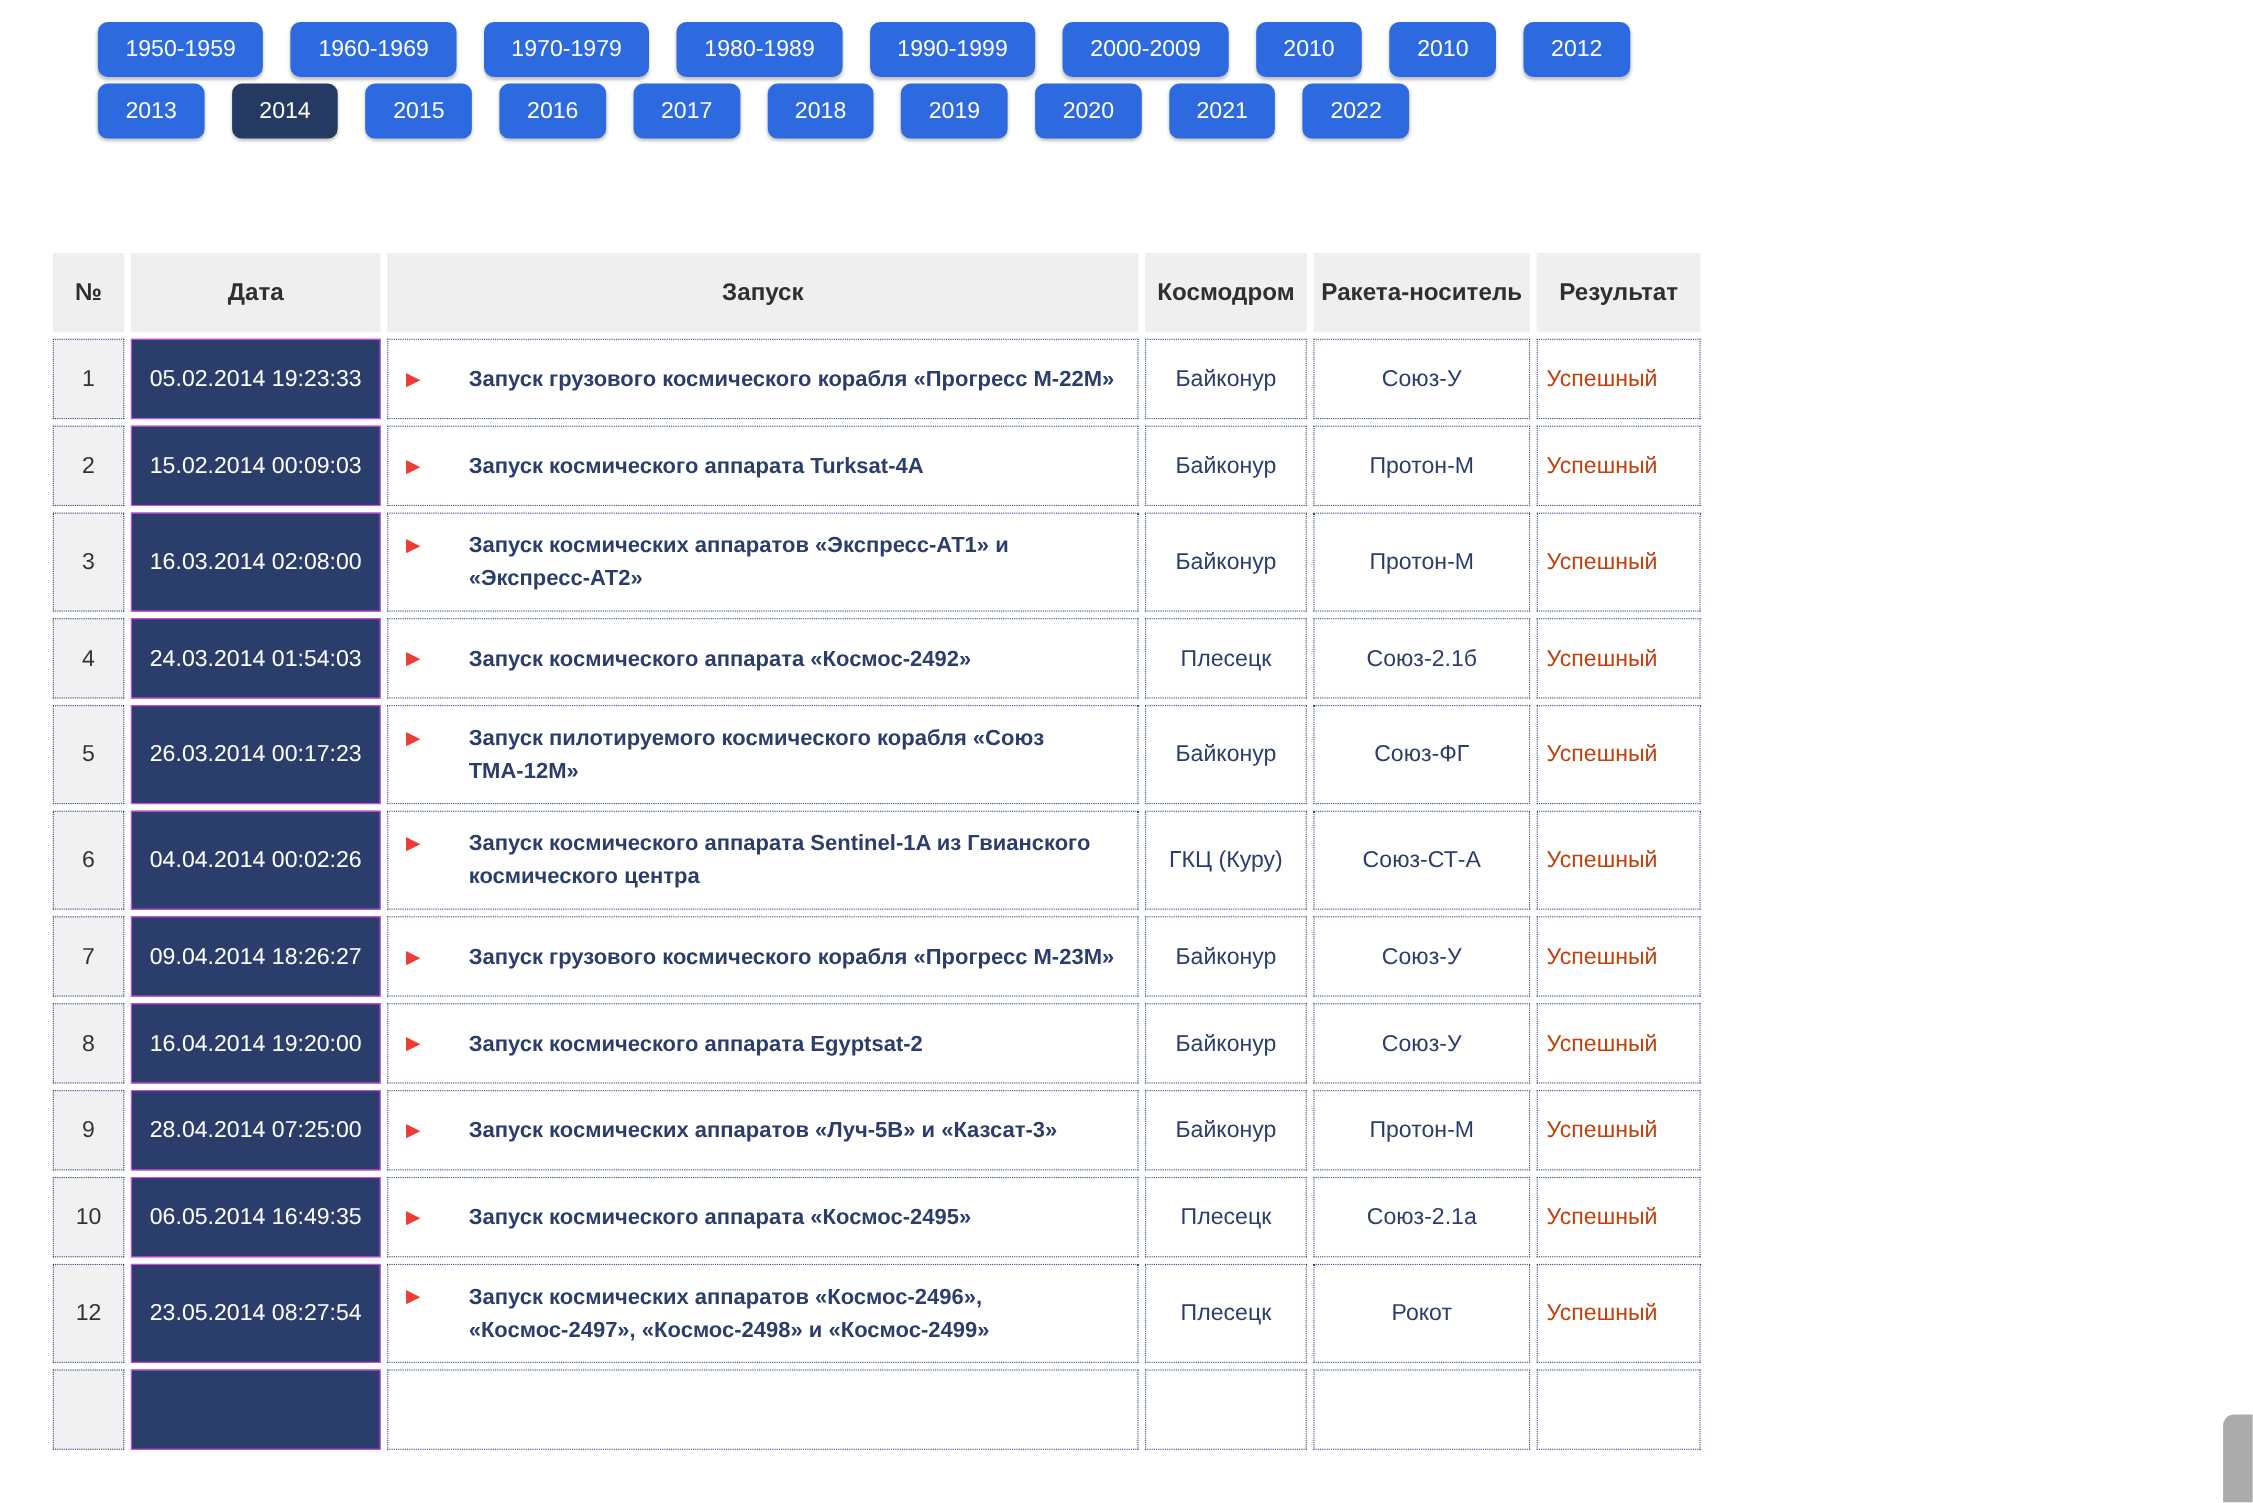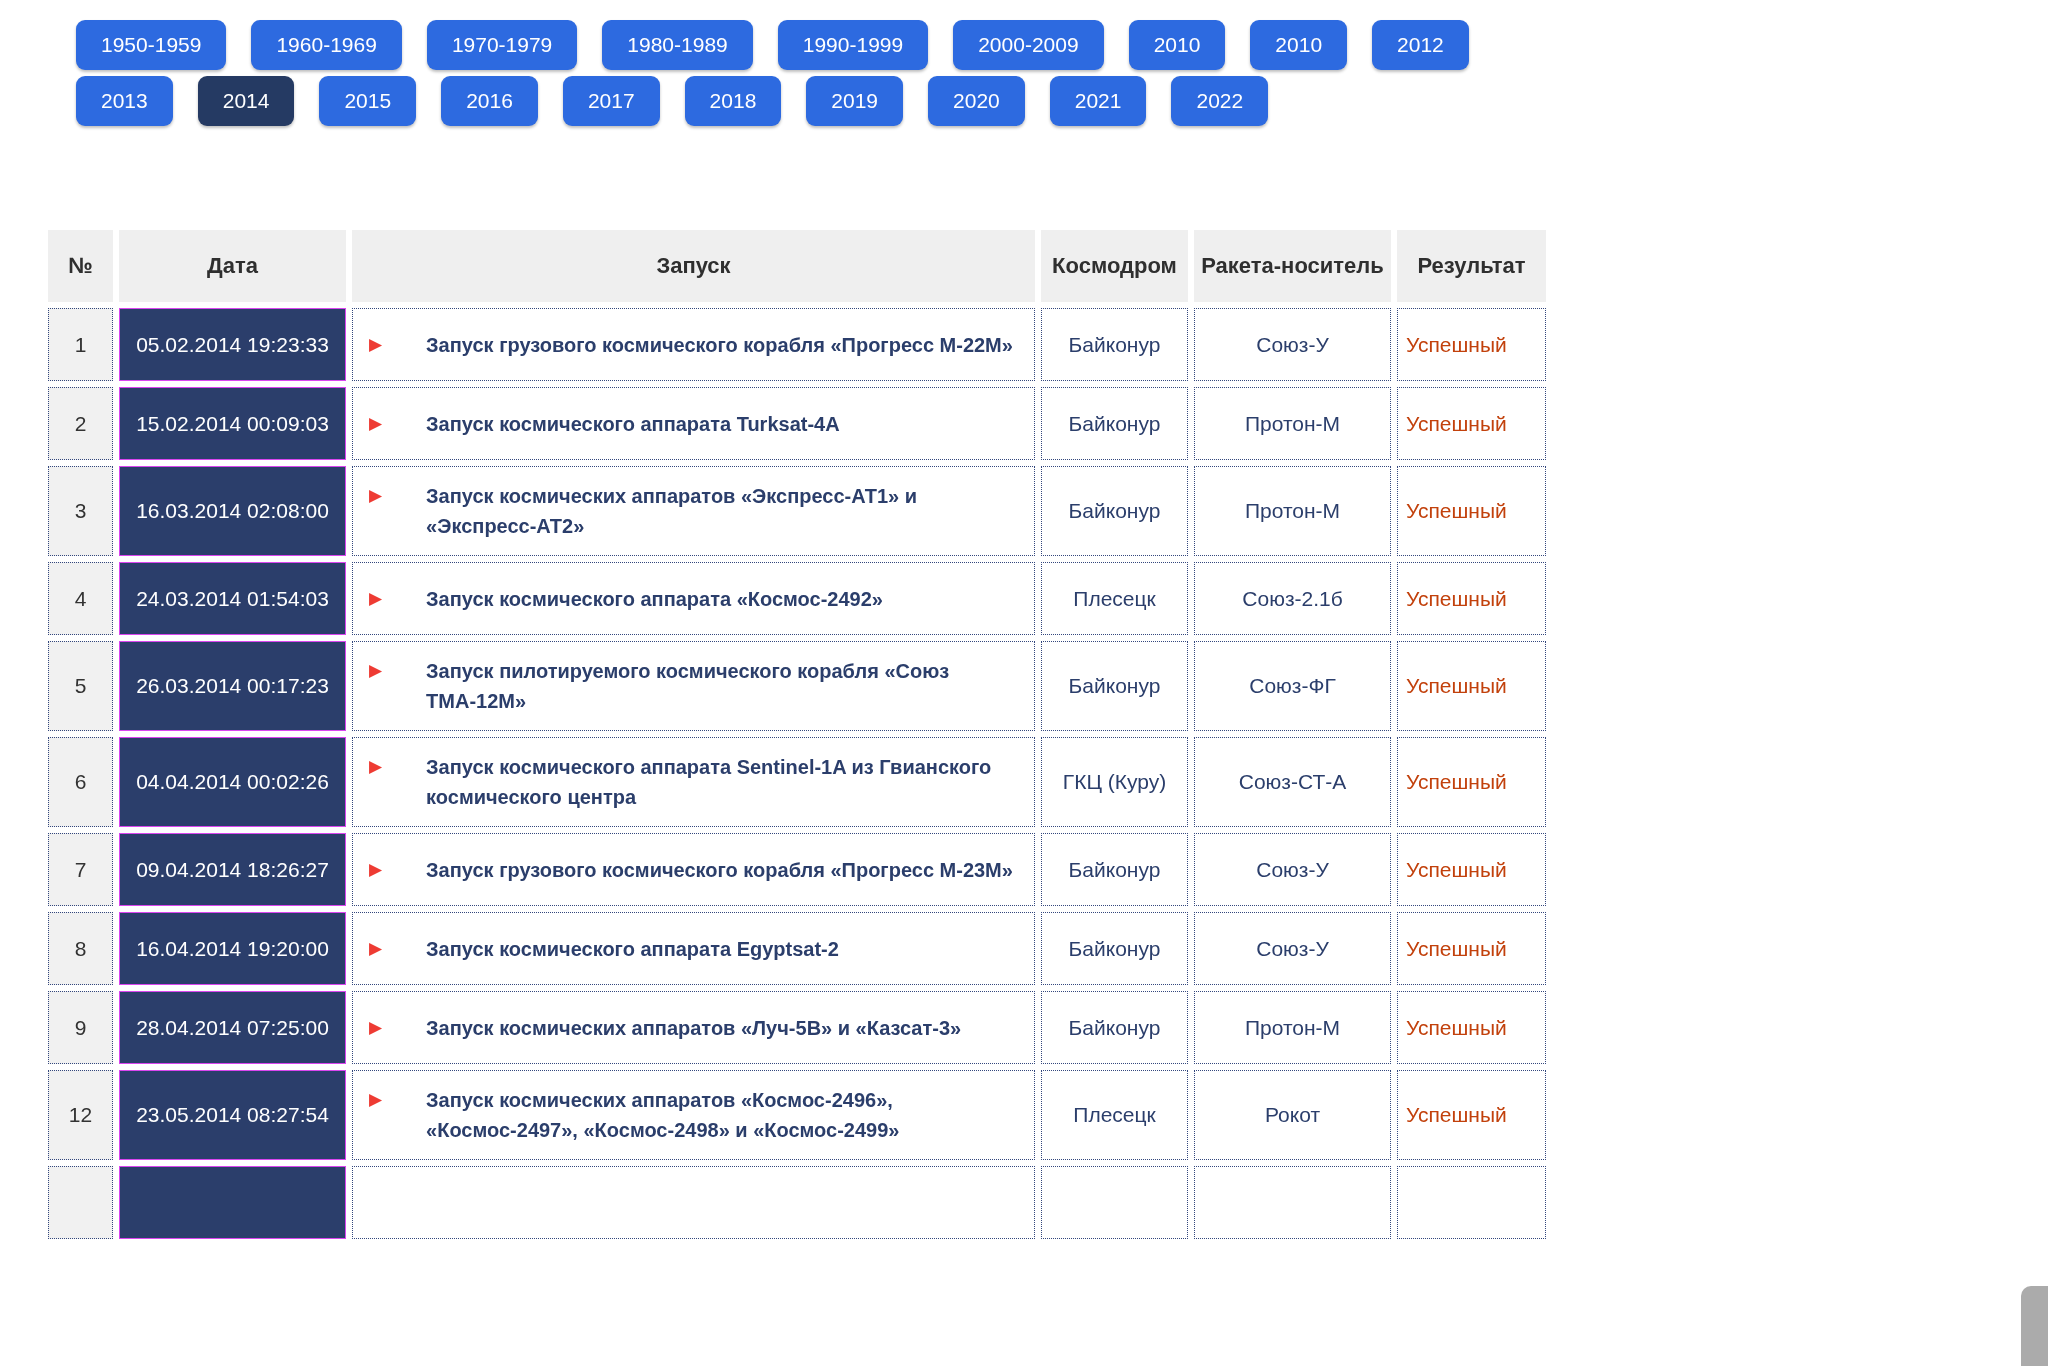--- a/index.html
+++ b/index.html
@@ -6,26 +6,27 @@
   html, body {
     width: 2048px; height: 1366px;
     overflow: hidden;
     background: #ffffff;
     font-family: "Liberation Sans", "DejaVu Sans", sans-serif;
     position: relative;
   }
 
   
   .filter-bar {
-    padding: 20px 40px 0 76px;
+    padding: 20px 40px 0 53px;
     display: flex;
     flex-wrap: wrap;
     column-gap: 25px;
     row-gap: 6px;
     max-width: 1560px;
+    margin-left: 36px;
   }
   .year-btn {
     height: 50px;
     padding: 0 25px;
     background: #2d6ae0;
     color: #ffffff;
     border: none;
     border-radius: 9px;
     font-family: inherit;
     font-size: 21px;
@@ -267,20 +268,33 @@
           <div class="launch-inner">
             <span class="marker">▶</span>
             <span class="launch-text">Запуск космических аппаратов «Луч-5В» и «Казсат-3»</span>
           </div>
         </td>
         <td class="c-site">Байконур</td>
         <td class="c-rocket">Протон-М</td>
         <td class="c-result">Успешный</td>
       </tr>
       <tr>
+        <td class="c-num">10</td>
+        <td class="c-date">06.05.2014 16:49:35</td>
+        <td class="c-launch">
+          <div class="launch-inner">
+            <span class="marker">▶</span>
+            <span class="launch-text">Запуск космического аппарата «Космос-2495»</span>
+          </div>
+        </td>
+        <td class="c-site">Плесецк</td>
+        <td class="c-rocket">Союз-2.1а</td>
+        <td class="c-result">Успешный</td>
+      </tr>
+      <tr>
         <td class="c-num">12</td>
         <td class="c-date">23.05.2014 08:27:54</td>
         <td class="c-launch">
           <div class="launch-inner">
             <span class="marker">▶</span>
             <span class="launch-text">Запуск космических аппаратов «Космос-2496», «Космос-2497», «Космос-2498» и «Космос-2499»</span>
           </div>
         </td>
         <td class="c-site">Плесецк</td>
         <td class="c-rocket">Рокот</td>

